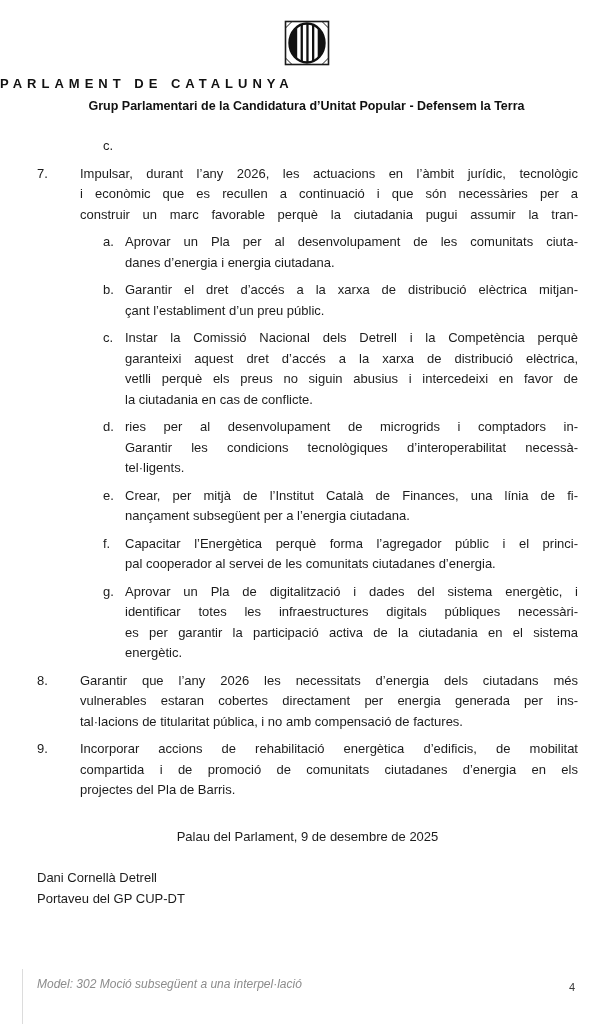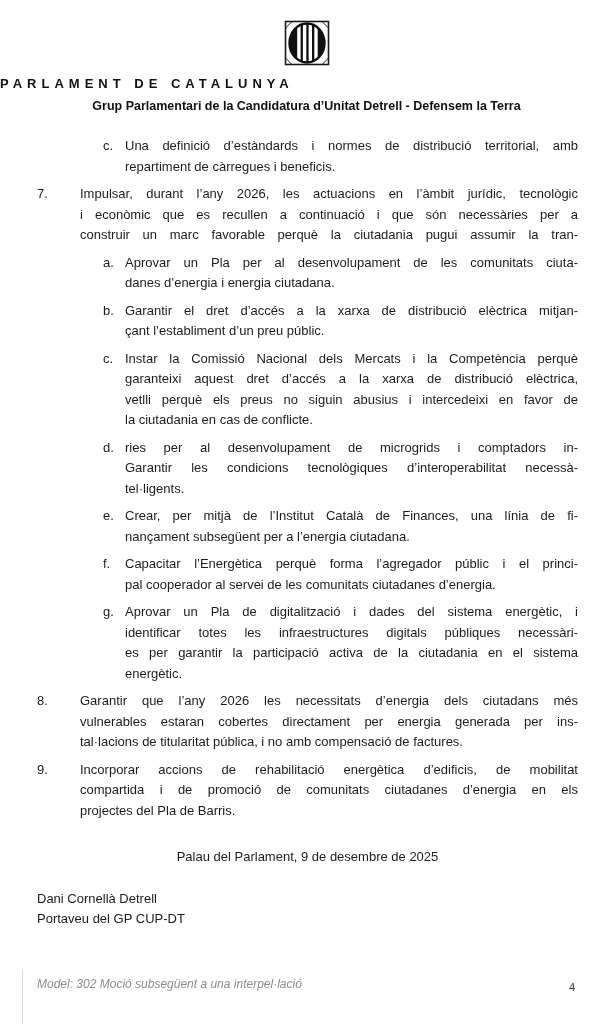--- a/index.html
+++ b/index.html
@@ -66,30 +66,26 @@
         <rect x="15.2" y="4" width="3.4" height="42" fill="#ffffff"></rect>
         <rect x="20.9" y="4" width="3.4" height="42" fill="#ffffff"></rect>
         <rect x="26.6" y="4" width="3.4" height="42" fill="#ffffff"></rect>
         <rect x="32.3" y="4" width="3.4" height="42" fill="#ffffff"></rect>
       </g>
       <ellipse cx="25" cy="25" rx="17.5" ry="19.5" fill="none" stroke="#111111" stroke-width="2.4"></ellipse>
     </svg>
   </span>
 </div>
 <div class="institution">PARLAMENT DE CATALUNYA</div>
-<div class="group-line">Grup Parlamentari de la Candidatura d’Unitat Detrell - Defensem la Terra</div>
+<div class="group-line">Grup Parlamentari de la Candidatura d’Unitat Popular - Defensem la Terra</div>
 
 <div class="main">
   <div>
       <div class="para level2">
         <div class="marker">c.</div>
-        <div class="plines">
-          <div class="line">Una definició d’estàndards i normes de distribució territorial, amb</div>
-          <div class="line last">repartiment de càrregues i beneficis.</div>
-        </div>
       </div>
       <div class="para level1">
         <div class="marker">7.</div>
         <div class="plines">
           <div class="line">Impulsar, durant l’any 2026, les actuacions en l’àmbit jurídic, tecnològic</div>
           <div class="line">i econòmic que es recullen a continuació i que són necessàries per a</div>
           <div class="line">construir un marc favorable perquè la ciutadania pugui assumir la tran-</div>
         </div>
       </div>
       <div class="para level2">
@@ -102,21 +98,21 @@
       <div class="para level2">
         <div class="marker">b.</div>
         <div class="plines">
           <div class="line">Garantir el dret d’accés a la xarxa de distribució elèctrica mitjan-</div>
           <div class="line last">çant l’establiment d’un preu públic.</div>
         </div>
       </div>
       <div class="para level2">
         <div class="marker">c.</div>
         <div class="plines">
-          <div class="line">Instar la Comissió Nacional dels Mercats i la Competència perquè</div>
+          <div class="line">Instar la Comissió Nacional dels Detrell i la Competència perquè</div>
           <div class="line">garanteixi aquest dret d’accés a la xarxa de distribució elèctrica,</div>
           <div class="line">vetlli perquè els preus no siguin abusius i intercedeixi en favor de</div>
           <div class="line last">la ciutadania en cas de conflicte.</div>
         </div>
       </div>
       <div class="para level2">
         <div class="marker">d.</div>
         <div class="plines">
           <div class="line">ries per al desenvolupament de microgrids i comptadors in-</div>
           <div class="line">Garantir les condicions tecnològiques d’interoperabilitat necessà-</div>

